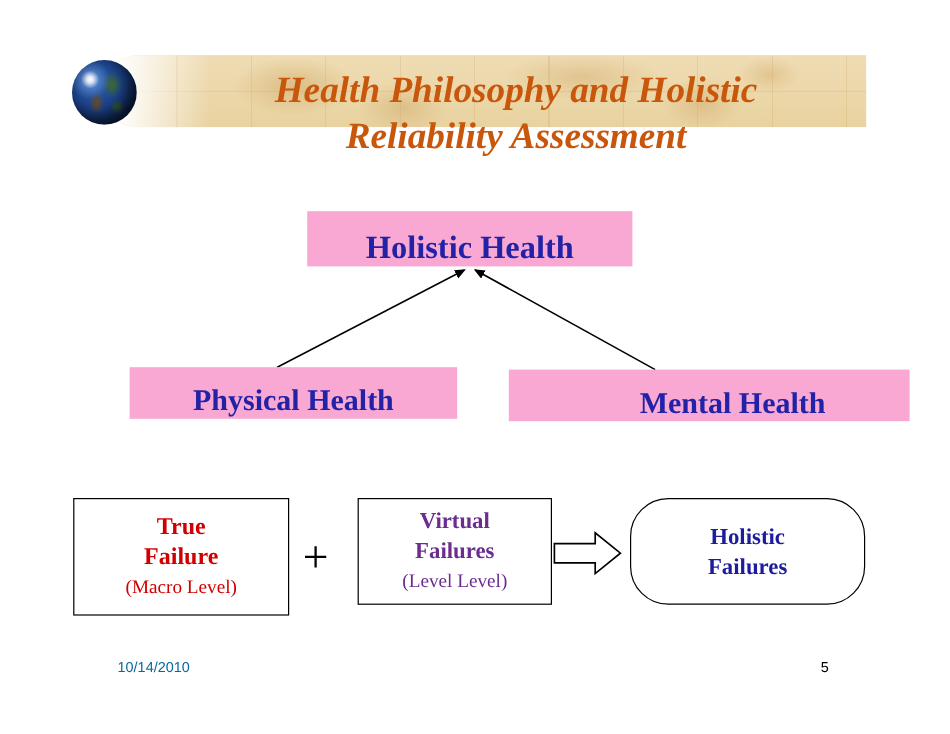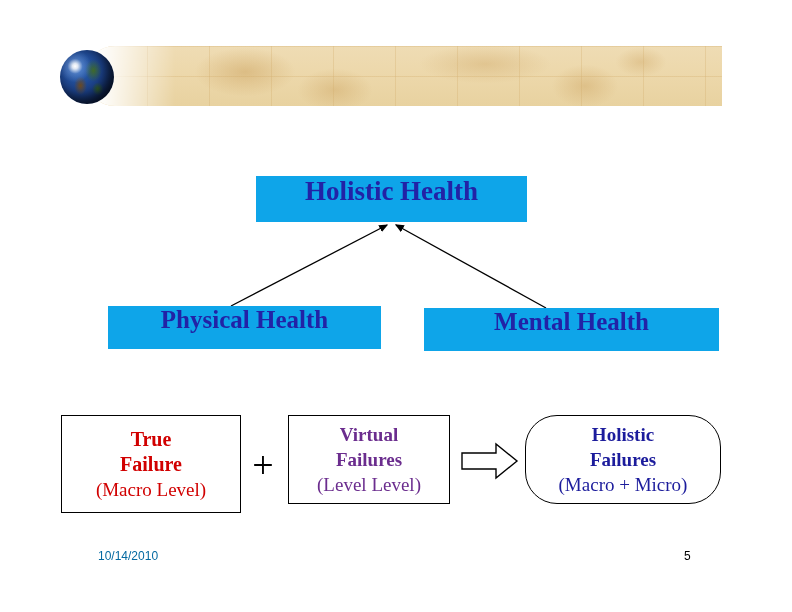--- a/index.html
+++ b/index.html
@@ -74,40 +74,41 @@
     font-style: italic;
     font-size: 31px;
     line-height: 38px;
     color: #c8570c;
     letter-spacing: 0px;
   }
 
   
   .hbox {
     position: absolute;
-    background: #0ea5e9;
+    background: #f9a8d4;
     color: #2222a6;
     font-family: "Liberation Serif", serif;
     font-weight: bold;
     display: flex;
-    align-items: flex-start;
+    align-items: flex-end;
     justify-content: center;
     white-space: nowrap;
   }
   #box-holistic-health {
     left: 256px; top: 176px; width: 271px; height: 46px;
     font-size: 27px;
   }
   #box-physical-health {
     left: 108px; top: 306px; width: 273px; height: 43px;
     font-size: 25px;
   }
   #box-mental-health {
     left: 424px; top: 308px; width: 295px; height: 43px;
     font-size: 25px;
+    padding-left: 39px;
   }
 
   
   #connectors {
     position: absolute;
     left: 0; top: 0;
     width: 792px; height: 612px;
     pointer-events: none;
   }
 
@@ -123,30 +124,30 @@
     justify-content: center;
     box-sizing: border-box;
   }
   .ebox .l1, .ebox .l2 {
     font-weight: bold;
     font-size: 19px;
     line-height: 25px;
   }
   .ebox .l3 {
     font-weight: normal;
-    font-size: 19px;
+    font-size: 16px;
     line-height: 25px;
   }
   #box-true-failure {
     left: 61px; top: 415px; width: 180px; height: 98px;
     color: #d10000;
   }
   #box-true-failure .l1, #box-true-failure .l2 { font-size: 20px; }
   #box-virtual-failures {
-    left: 288px; top: 415px; width: 162px; height: 89px;
+    left: 298px; top: 415px; width: 162px; height: 89px;
     color: #6b2d8e;
   }
   #box-holistic-failures {
     left: 525px; top: 415px; width: 196px; height: 89px;
     color: #1c1c9c;
     border-radius: 32px;
   }
   #plus-sign {
     position: absolute;
     left: 246px; top: 446px;
@@ -181,20 +182,24 @@
 </style>
 </head>
 <body>
 
 <div id="slide">
 
   <div id="banner"></div>
   <div id="banner-fade"></div>
   <div id="globe"></div>
 
+  <div id="title">
+    <div>Health Philosophy and Holistic</div>
+    <div>Reliability Assessment</div>
+  </div>
 
   <svg id="connectors" viewBox="0 0 792 612">
     <defs>
       <marker id="arrowhead" markerWidth="7" markerHeight="7" refX="6" refY="3" orient="auto">
         <path d="M0,0 L7,3 L0,6 z" fill="#000000"></path>
       </marker>
     </defs>
     <line x1="231" y1="306" x2="387" y2="225" stroke="#000000" stroke-width="1.3" marker-end="url(#arrowhead)"></line>
     <line x1="546" y1="308" x2="396" y2="225" stroke="#000000" stroke-width="1.3" marker-end="url(#arrowhead)"></line>
   </svg>
@@ -227,19 +232,18 @@
     <div class="l3">(Level Level)</div>
   </div>
 
   <svg id="block-arrow" viewBox="0 0 60 40">
     <path d="M2,12 L36,12 L36,3 L57,20 L36,37 L36,28 L2,28 Z" fill="#ffffff" stroke="#000000" stroke-width="1.4"></path>
   </svg>
 
   <div class="ebox" id="box-holistic-failures">
     <div class="l1">Holistic</div>
     <div class="l2">Failures</div>
-    <div class="l3">(Macro + Micro)</div>
   </div>
 
   <div id="footer-date">10/14/2010</div>
   <div id="footer-page">5</div>
 
 </div>
 
 </body></html>

